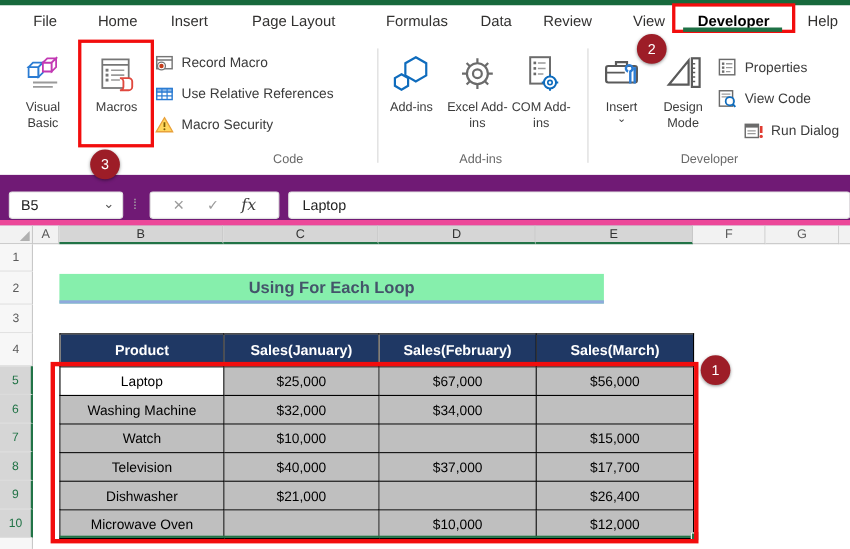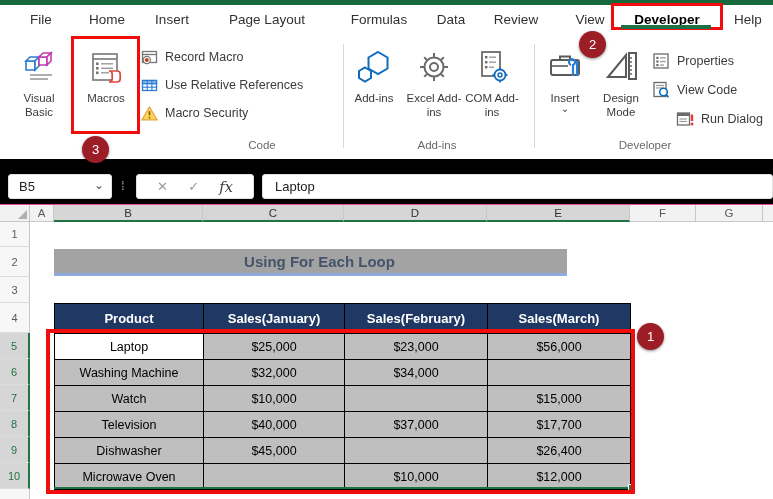--- a/index.html
+++ b/index.html
@@ -21,22 +21,22 @@
   .bigbtn{position:absolute;top:8px;height:100px;text-align:center;}
   .bigbtn .ic{height:48px;display:flex;align-items:center;justify-content:center;}
   .biglbl{font-size:11.5px;line-height:14px;color:#3B3B3B;}
   .smallitem{position:absolute;display:flex;align-items:center;gap:7px;height:22px;
              font-size:12.5px;color:#3B3B3B;white-space:nowrap;}
   .grouplbl{position:absolute;top:104px;transform:translateX(-50%);font-size:11.5px;color:#696969;}
   .vdiv{position:absolute;top:9px;width:1px;height:104px;background:#D8D8D8;}
   .chev{font-size:10px;color:#444;line-height:8px;}
 
   
-  .fstrip{position:absolute;left:0;top:159px;width:773px;height:46px;background:#000000;
-          border-bottom:1px solid #ec4899;box-sizing:border-box;}
+  .fstrip{position:absolute;left:0;top:159px;width:773px;height:46px;background:#701a75;
+          border-bottom:5px solid #ec4899;box-sizing:border-box;}
   .namebox{position:absolute;left:8px;top:15px;width:104px;height:25px;background:#fff;
            border:1px solid #E1E1E1;border-radius:3px;box-sizing:border-box;
            display:flex;align-items:center;font-size:13px;color:#222;padding-left:10px;}
   .namebox .nchev{position:absolute;right:7px;top:3px;font-size:12px;color:#555;}
   .dots{position:absolute;left:121px;top:19px;font-size:13px;color:#A6A6A6;letter-spacing:0;}
   .fxbox{position:absolute;left:136px;top:15px;width:118px;height:25px;background:#fff;
          border:1px solid #E1E1E1;border-radius:3px;box-sizing:border-box;
          display:flex;align-items:center;justify-content:space-around;padding:0 10px;}
   .fxbox .g{font-size:13px;color:#9B9B9B;}
   .fxbox .fx{font-family:"DejaVu Serif",serif;font-style:italic;font-size:14.5px;color:#3B3B3B;}
@@ -52,23 +52,23 @@
   .colheader{position:absolute;top:205px;height:17px;box-sizing:border-box;background:#F2F2F2;
           border-right:1px solid #C8C8C8;border-bottom:1px solid #C8C8C8;
           font-size:11.5px;color:#5A5A5A;display:flex;align-items:center;justify-content:center;}
   .colheader.sel{background:#D6D6D6;border-bottom:2px solid #217346;color:#333;}
   .rowheader{position:absolute;left:0;width:30px;box-sizing:border-box;background:#F7F7F7;
           border-right:1px solid #C8C8C8;border-bottom:1px solid #DCDCDC;
           font-size:11px;color:#5A5A5A;display:flex;align-items:center;justify-content:center;}
   .rowheader.sel{background:#D6D6D6;border-right:2px solid #217346;color:#217346;}
 
   
-  .banner{position:absolute;left:54px;top:249px;width:495px;height:24px;background:#a3a3a3;
+  .banner{position:absolute;left:54px;top:249px;width:495px;height:24px;background:#86efac;
           border-bottom:3px solid #8FAADC;display:flex;align-items:center;justify-content:center;
-          font-size:15px;font-weight:700;color:#44546A;box-sizing:content-box;padding-left:18px;}
+          font-size:15px;font-weight:700;color:#44546A;box-sizing:content-box;}
   .tblwrap{position:absolute;left:54px;top:303px;}
   table.sales{border-collapse:collapse;table-layout:fixed;}
   table.sales th,table.sales td{border:1px solid #000;text-align:center;padding:0;
           font-family:"Liberation Sans",sans-serif;overflow:hidden;white-space:nowrap;}
   table.sales th{height:29px;background:#1F3864;color:#fff;font-size:13px;font-weight:700;margin-top:32px;}
   table.sales td{height:25px;background:#BFBFBF;color:#000;font-size:12.5px;}
   table.sales td.cell-active{background:#FFFFFF;}
   .selline{position:absolute;left:54px;top:487px;width:578px;height:2px;background:#217346;z-index:5;}
   .selhandle{position:absolute;left:628px;top:484px;width:7px;height:7px;background:#217346;
              border:1px solid #fff;box-sizing:border-box;z-index:5;}
@@ -357,21 +357,21 @@
       <tbody>
           <tr>
         <th>Product</th>
         <th>Sales(January)</th>
         <th>Sales(February)</th>
         <th>Sales(March)</th>
       </tr>
       <tr>
         <td class="cell-active">Laptop</td>
         <td>$25,000</td>
-        <td>$23,000</td>
+        <td>$67,000</td>
         <td>$56,000</td>
       </tr>
       <tr>
         <td>Washing Machine</td>
         <td>$32,000</td>
         <td>$34,000</td>
         <td></td>
       </tr>
       <tr>
         <td>Watch</td>
@@ -380,21 +380,21 @@
         <td>$15,000</td>
       </tr>
       <tr>
         <td>Television</td>
         <td>$40,000</td>
         <td>$37,000</td>
         <td>$17,700</td>
       </tr>
       <tr>
         <td>Dishwasher</td>
-        <td>$45,000</td>
+        <td>$21,000</td>
         <td></td>
         <td>$26,400</td>
       </tr>
       <tr>
         <td>Microwave Oven</td>
         <td></td>
         <td>$10,000</td>
         <td>$12,000</td>
       </tr>
     </tbody>

